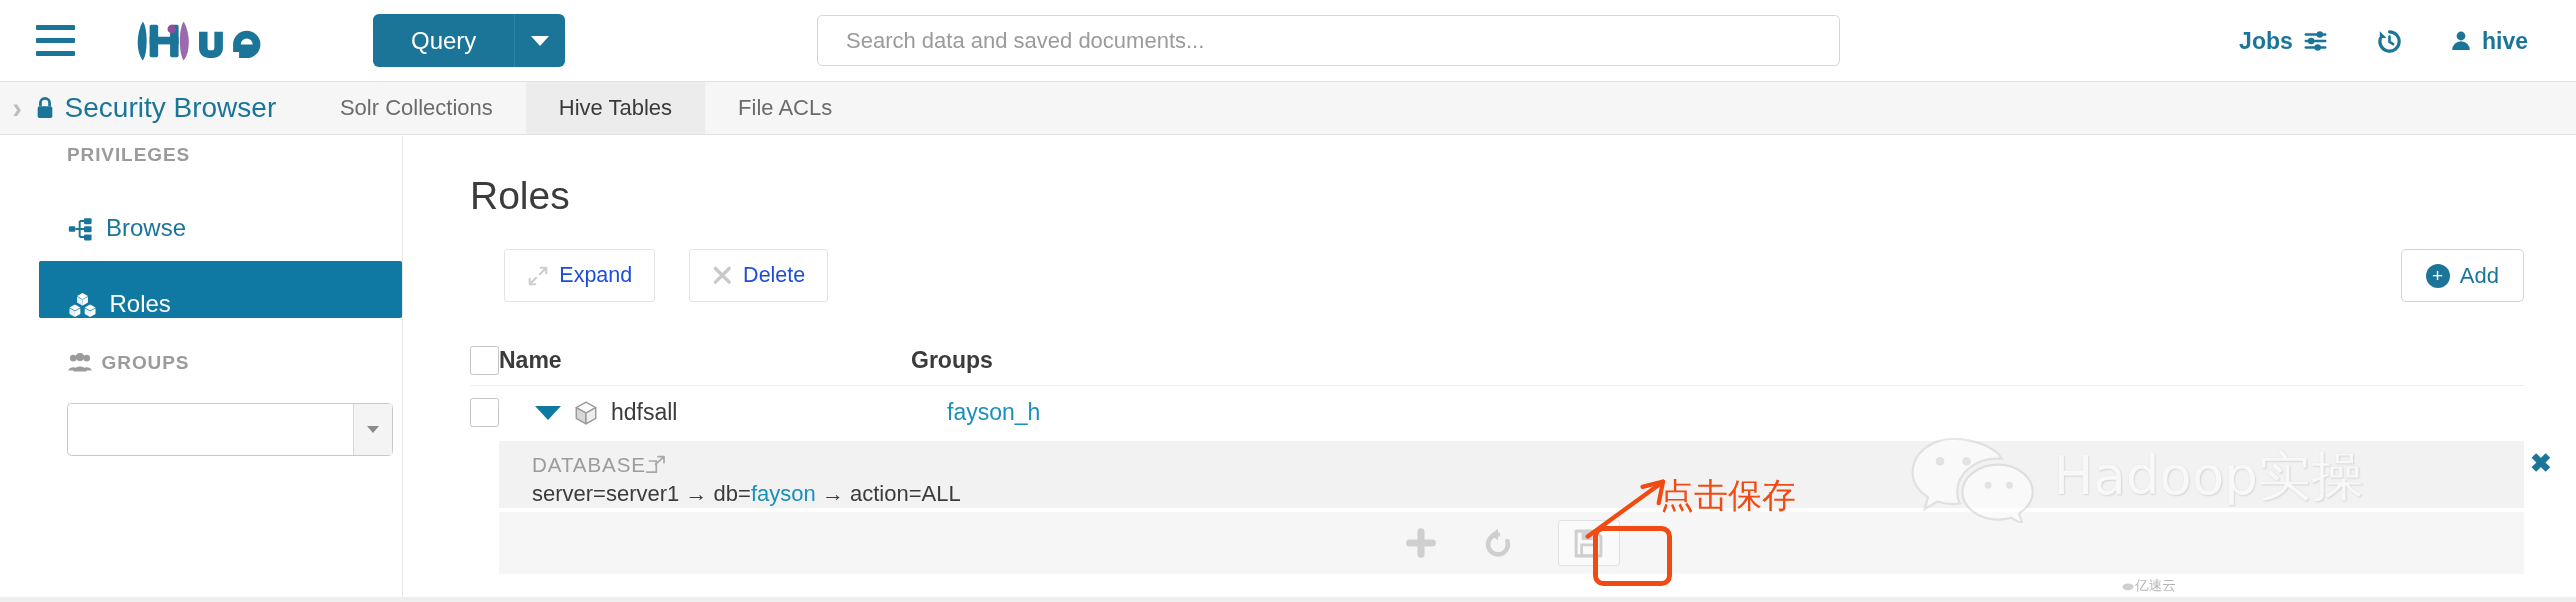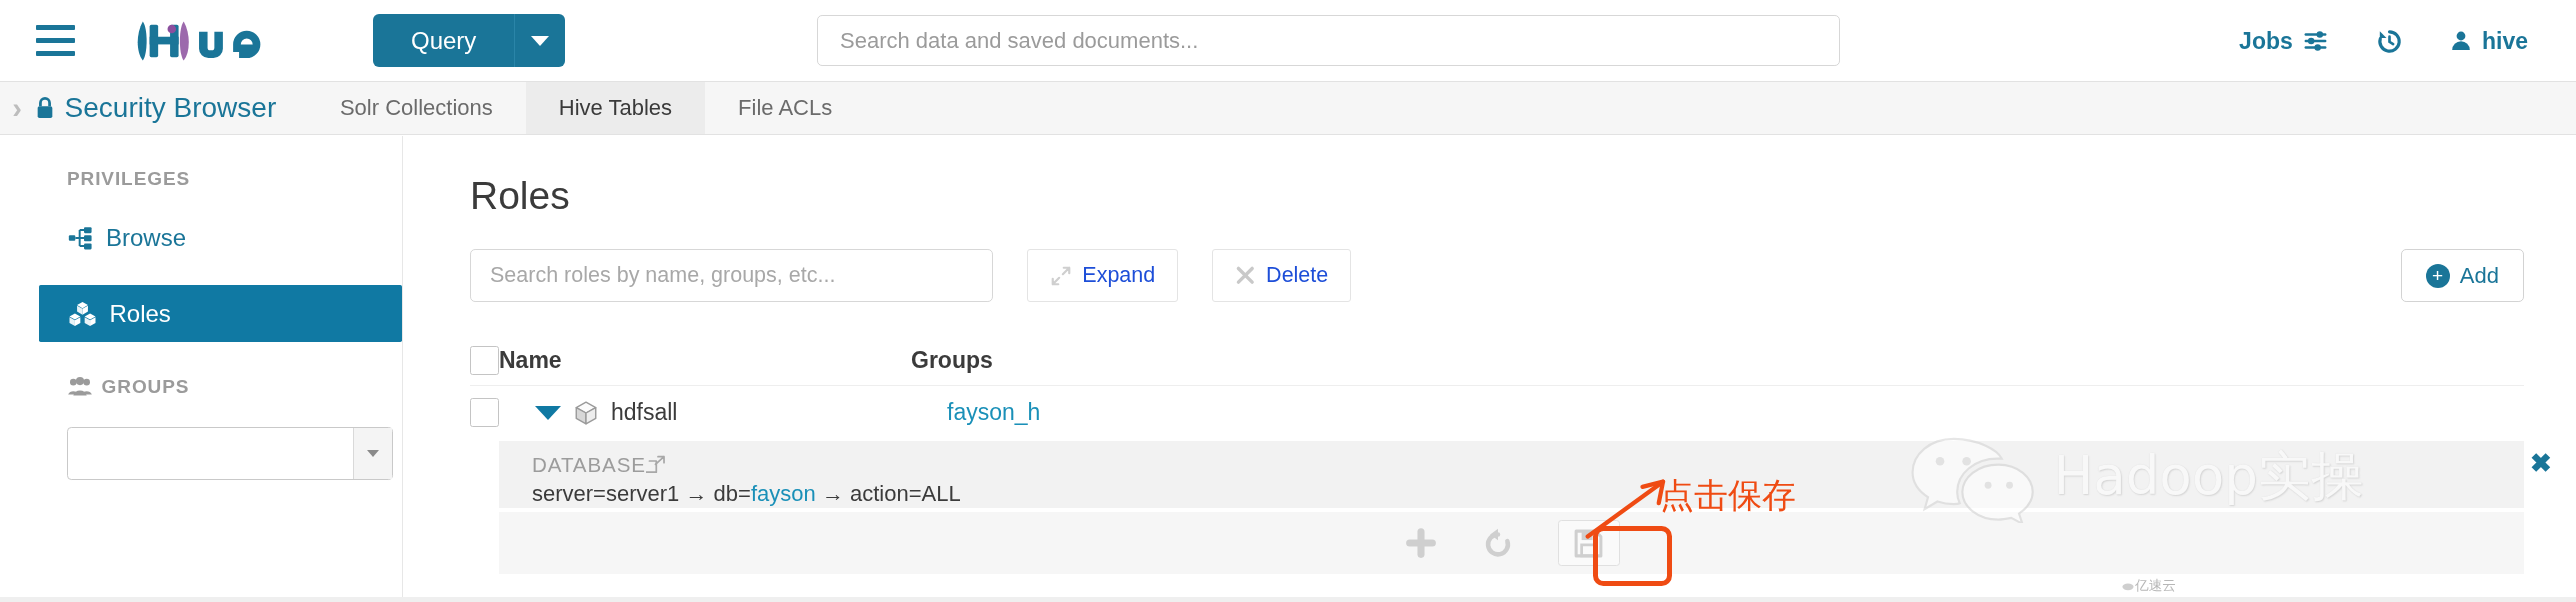--- a/index.html
+++ b/index.html
@@ -35,21 +35,21 @@
     justify-content:center; cursor:pointer;
   }
   .query-caret i {
     display:block; width:0; height:0; border-left:9.4px solid transparent;
     border-right:9.4px solid transparent; border-top:10.3px solid #ffffff;
   }
 
   .searchbar {
     position:absolute; left:817px; top:15.4px; width:1023px; height:51px;
     border:0.9px solid #d7d7d7; border-radius:5.1px; background:#fff;
-    display:flex; align-items:center; padding:0 22px;
+    display:flex; align-items:center; padding:0 28px;
   }
   .searchbar input {
     border:none; outline:none; width:100%; font-size:22px; color:#555;
     font-family:"Liberation Sans", sans-serif; background:transparent;
   }
   .searchbar input::placeholder { color:#9b9b9b; }
 
   .nav-right { position:absolute; right:48px; top:0; height:82px;
     display:flex; align-items:center; gap:45px; }
   .nav-item { display:flex; align-items:center; gap:8.6px; color:#1a7598;
@@ -68,23 +68,23 @@
     font-size:28px; padding:0 17px 0 0; cursor:pointer; }
   .tabs { display:flex; align-items:stretch; margin-left:13.7px; }
   .tab { display:flex; align-items:center; padding:0 33px; font-size:22px;
     color:#6b6b6b; cursor:pointer; }
   .tab.active { background:#ececec; color:#3a3a3a; }
 
   
   .sidebar { position:absolute; left:0; top:136px; width:403px; height:467px;
     background:#ffffff; border-right:0.9px solid #e7e7e7; }
   .side-section { font-size:19px; color:#9b9b9b; font-weight:bold;
-    letter-spacing:0.9px; padding:32px 0 0 67px; display:flex;
+    letter-spacing:0.9px; padding:8px 0 0 67px; display:flex;
     align-items:center; gap:8.6px; }
-  .side-item { display:flex; align-items:center; gap:12px;
+  .side-item { display:flex; align-items:flex-end; gap:12px;
     height:57px; margin:19px 0 0 39px; padding-left:27.5px; color:#1a7598;
     font-size:24px; cursor:pointer; border-radius:1.7px; }
   .side-item.active { background:#1079a3; color:#ffffff; }
   .group-select { margin:29px 0 0 67px; width:326px; height:53px;
     border:0.9px solid #c9c9c9; border-radius:4.3px; background:#fff;
     display:flex; align-items:stretch; cursor:pointer; }
   .group-select .gs-field { flex:1; }
   .group-select .gs-caret { width:39px; border-left:0.9px solid #d9d9d9;
     background:#f4f4f4; display:flex; align-items:center; justify-content:center; }
   .group-select .gs-caret i { width:0;height:0;border-left:6.9px solid transparent;
@@ -306,23 +306,20 @@
       <div class="gs-caret">
           <i></i>
         </div>
     </div>
   </div>
 
   <div class="main">
     <div class="page-title">Roles</div>
 
     <div class="toolbar">
-      <div class="roles-search">
-        <input type="text" placeholder="Search roles by name, groups, etc..." style="">
-      </div>
 
       <button class="btn-ghost">
         <svg width="22" height="22" viewBox="0 0 24 24">
           <g stroke="#cfcfcf" stroke-width="2.4" stroke-linecap="round" fill="none">
             <path d="M14 10 L21 3 M21 3 h-6 M21 3 v6"></path>
             <path d="M10 14 L3 21 M3 21 h6 M3 21 v-6"></path>
           </g>
         </svg>
         <span>Expand</span>
       </button>

